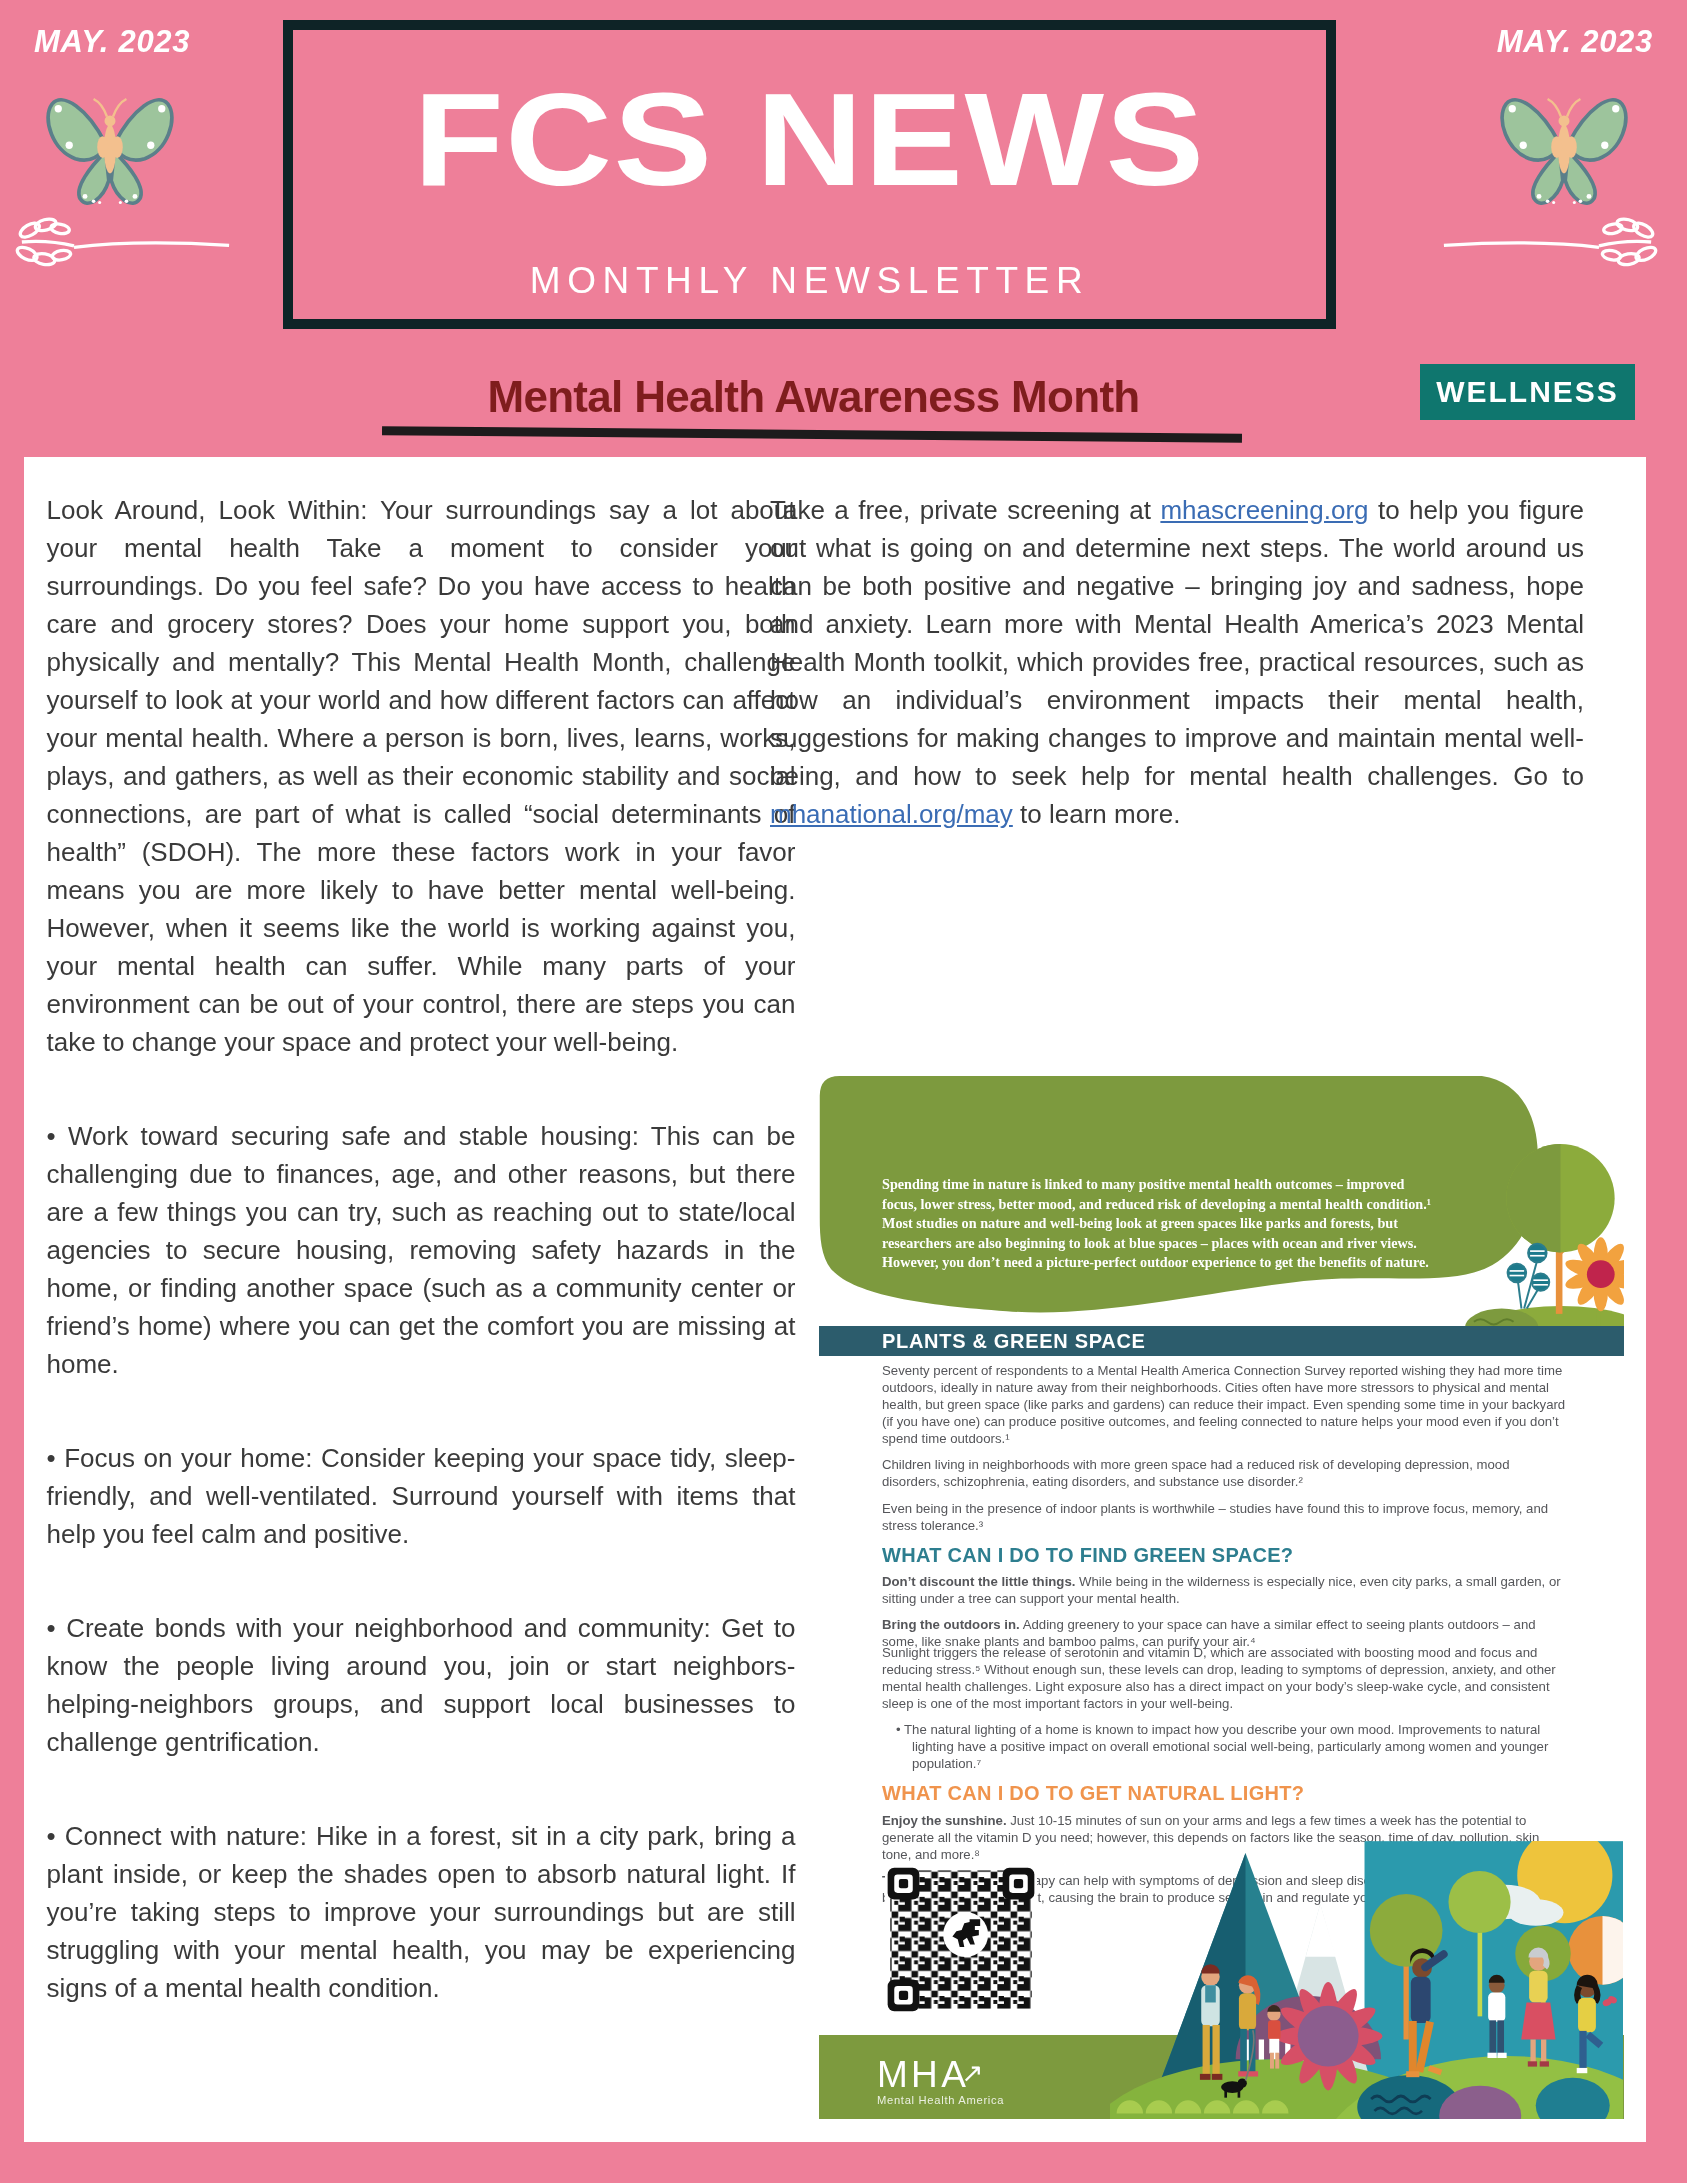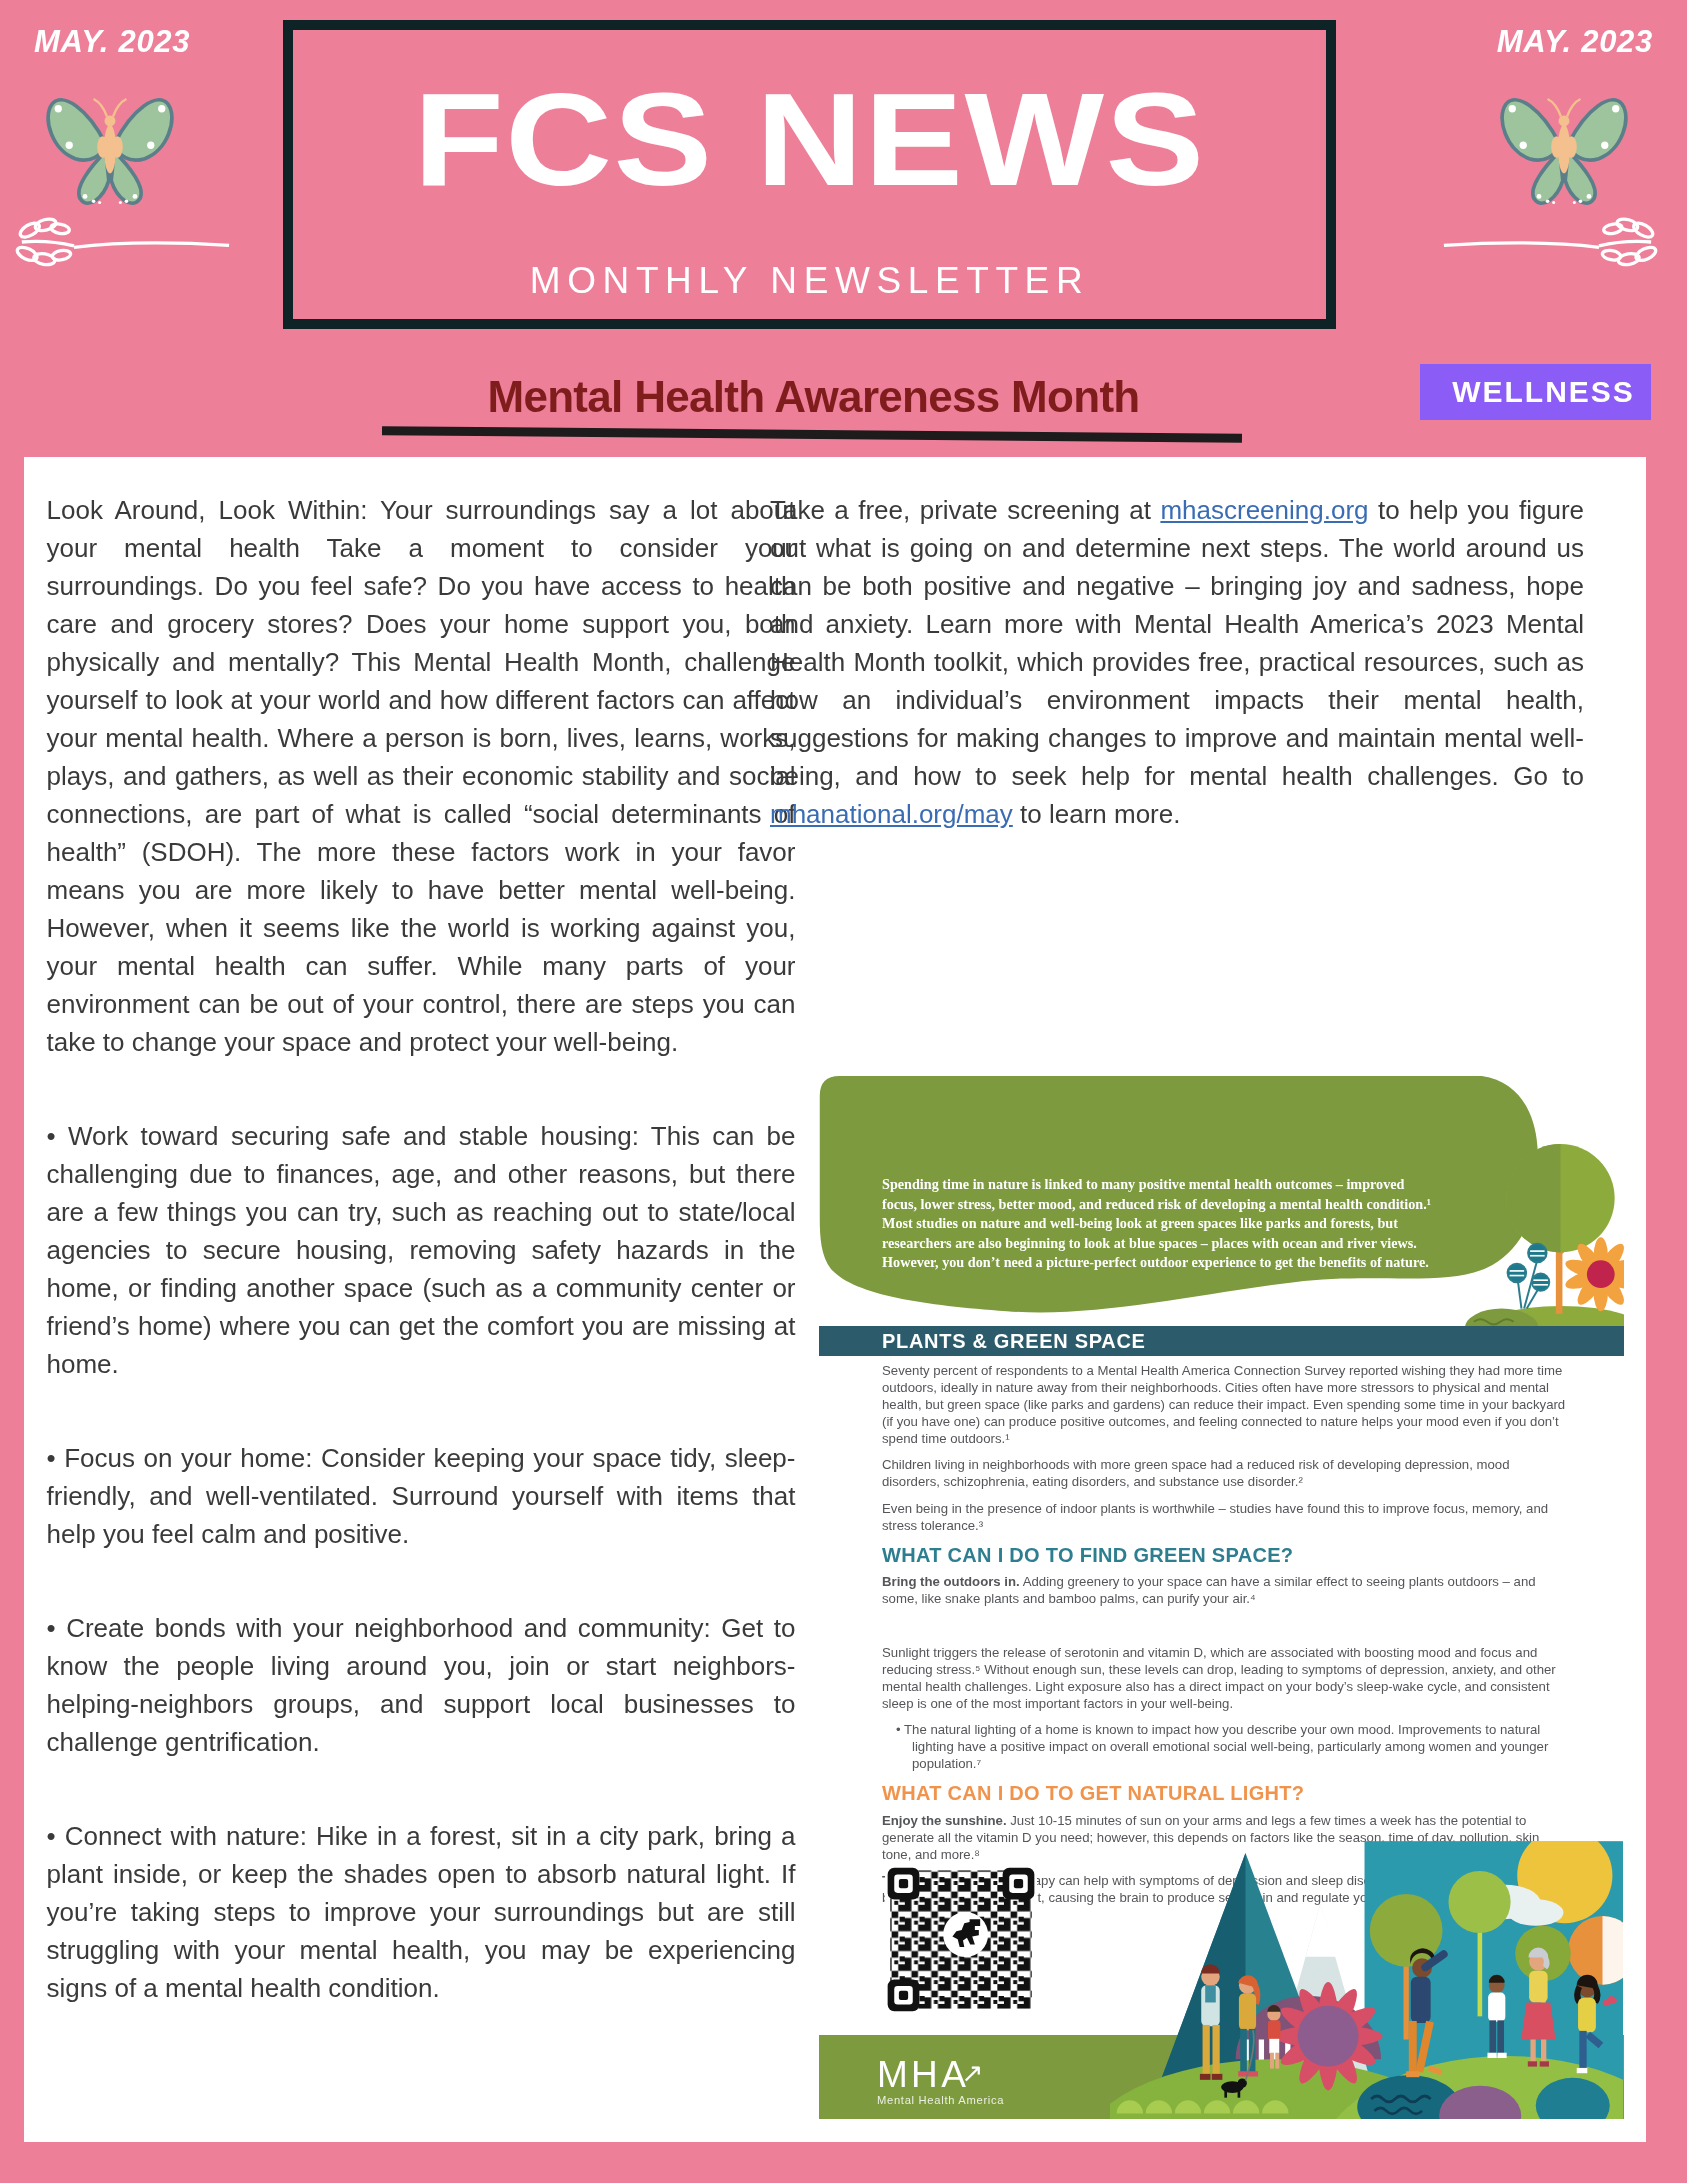--- a/index.html
+++ b/index.html
@@ -16,21 +16,21 @@
   .divider{position:absolute;top:209px;width:225px;height:66px;}
   .divider-left{left:10.6px;}
   .divider-right{left:1437px;transform:scaleX(-1);}
 
   .header-box{position:absolute;left:283px;top:20px;width:1033px;height:289px;border:10px solid #0e2326;text-align:center;}
   .box-title{margin-top:34px;font-size:132px;font-weight:bold;color:#fff;letter-spacing:1.3px;transform:scaleX(1.12);transform-origin:center;white-space:nowrap;}
   .box-subtitle{position:absolute;bottom:17px;left:0;width:100%;font-size:37px;color:#fff;letter-spacing:6.6px;font-weight:normal;}
 
   .page-title{position:absolute;left:370px;top:372px;width:887px;text-align:center;font-size:44px;font-weight:bold;color:#7f1d1d;letter-spacing:-0.7px;white-space:nowrap;}
   .title-underline{position:absolute;left:382px;top:430px;width:860px;height:8.6px;background:#1d1b1c;transform:rotate(0.5deg);}
-  .wellness-badge{position:absolute;left:1420px;top:364px;width:215px;height:56px;background:#8b5cf6;color:#fff;font-size:30px;font-weight:bold;letter-spacing:2px;display:flex;align-items:center;justify-content:center;padding-left:16px;}
+  .wellness-badge{position:absolute;left:1420px;top:364px;width:215px;height:56px;background:#0f766e;color:#fff;font-size:30px;font-weight:bold;letter-spacing:2px;display:flex;align-items:center;justify-content:center;}
 
   
   .content{position:absolute;left:24px;top:457px;width:1622px;height:1685px;background:#ffffff;overflow:hidden;}
   .col{position:absolute;top:34px;color:#3a3a3a;font-size:26px;line-height:38px;text-align:justify;}
   .col-left{left:22.5px;width:749px;}
   .col-right{left:746px;width:814px;}
   .col p{margin:0 0 56px 0;}
   .col p:last-child{margin-bottom:0;}
   a.body-link{color:#3a6cb4;text-decoration:underline;cursor:pointer;}
 
@@ -225,20 +225,21 @@
       </svg>
 
       <div class="ig-intro">Spending time in nature is linked to many positive mental health outcomes – improved focus, lower stress, better mood, and reduced risk of developing a mental health condition.¹ Most studies on nature and well-being look at green spaces like parks and forests, but researchers are also beginning to look at blue spaces – places with ocean and river views. However, you don’t need a picture-perfect outdoor experience to get the benefits of nature.</div>
 
       <div class="ig-banner banner-plants"><span>PLANTS &amp; GREEN SPACE</span></div>
       <div class="ig-sec sec-plants">
         <p>Seventy percent of respondents to a Mental Health America Connection Survey reported wishing they had more time outdoors, ideally in nature away from their neighborhoods. Cities often have more stressors to physical and mental health, but green space (like parks and gardens) can reduce their impact. Even spending some time in your backyard (if you have one) can produce positive outcomes, and feeling connected to nature helps your mood even if you don’t spend time outdoors.¹</p>
         <p>Children living in neighborhoods with more green space had a reduced risk of developing depression, mood disorders, schizophrenia, eating disorders, and substance use disorder.²</p>
         <p>Even being in the presence of indoor plants is worthwhile – studies have found this to improve focus, memory, and stress tolerance.³</p>
         <div class="ig-h3 h3-teal">WHAT CAN I DO TO FIND GREEN SPACE?</div>
+        <p><b>Don’t discount the little things.</b><span> While being in the wilderness is especially nice, even city parks, a small garden, or sitting under a tree can support your mental health.</span></p>
         <p><b>Bring the outdoors in.</b><span> Adding greenery to your space can have a similar effect to seeing plants outdoors – and some, like snake plants and bamboo palms, can purify your air.⁴</span></p>
       </div>
 
       <div class="ig-sec sec-light">
         <p>Sunlight triggers the release of serotonin and vitamin D, which are associated with boosting mood and focus and reducing stress.⁵ Without enough sun, these levels can drop, leading to symptoms of depression, anxiety, and other mental health challenges. Light exposure also has a direct impact on your body’s sleep-wake cycle, and consistent sleep is one of the most important factors in your well-being.</p>
         <div class="ig-li">•   The natural lighting of a home is known to impact how you describe your own mood. Improvements to natural lighting have a positive impact on overall emotional social well-being, particularly among women and younger population.⁷</div>
         <div class="ig-h3 h3-orange">WHAT CAN I DO TO GET NATURAL LIGHT?</div>
         <p><b>Enjoy the sunshine.</b><span> Just 10-15 minutes of sun on your arms and legs a few times a week has the potential to generate all the vitamin D you need; however, this depends on factors like the season, time of day, pollution, skin tone, and more.⁸</span></p>
         <p><b>Try a light box.</b><span> Light therapy can help with symptoms of depression and sleep disorders. The bright light from a light box mimics natural sunlight, causing the brain to produce serotonin and regulate your internal clock.⁹</span></p>
       </div>

